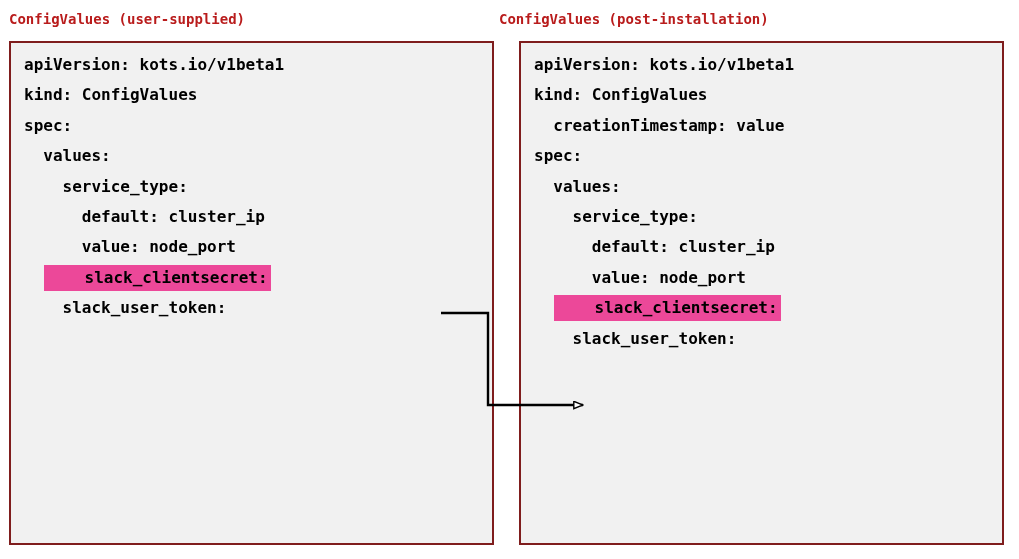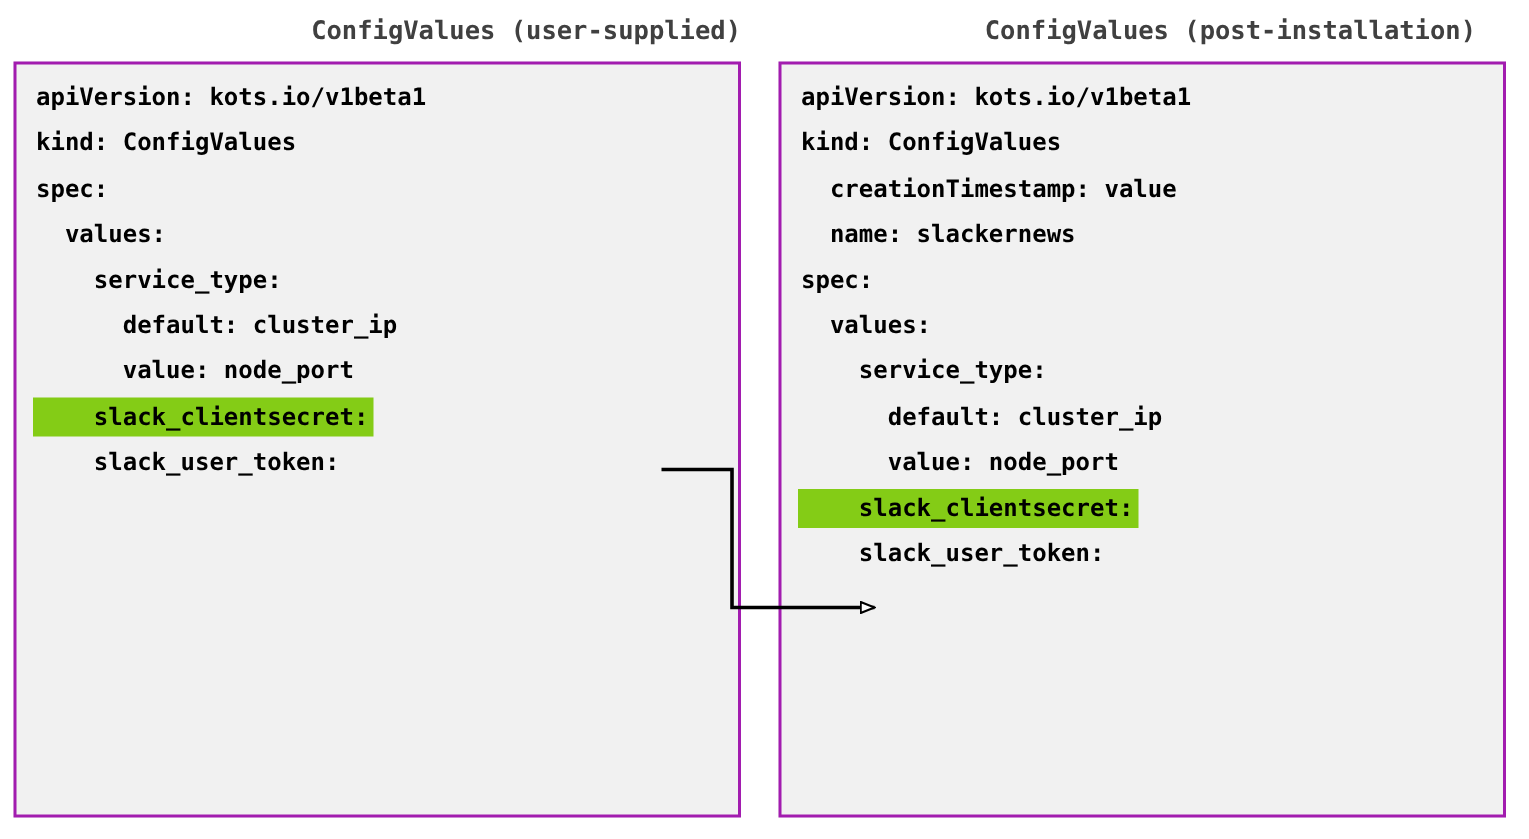--- a/index.html
+++ b/index.html
@@ -11,34 +11,34 @@
     width: 1019px;
     height: 559px;
     position: relative;
     overflow: hidden;
     font-family: "DejaVu Sans Mono", "Liberation Mono", monospace;
   }
 
   .panel-title {
     position: absolute;
     font-family: "DejaVu Sans Mono", "Liberation Mono", monospace;
-    font-size: 17px;
+    font-size: 14px;
     font-weight: bold;
-    color: #404040;
+    color: #b91c1c;
     letter-spacing: 0px;
     white-space: nowrap;
-    text-align: right;
+    text-align: left;
   }
   #title-left  { left: 9px;   top: 11px; width: 485px; }
   #title-right { left: 499px; top: 11px; width: 485px; }
 
   .yaml-box {
     position: absolute;
     background: #F1F1F1;
-    border: 2px solid #a21caf;
+    border: 2px solid #7f1d1d;
     box-sizing: border-box;
     overflow: hidden;
   }
   #box-left  { left: 9px;   top: 41px; width: 485px; height: 504px; }
   #box-right { left: 519px; top: 41px; width: 485px; height: 504px; }
 
   .yaml-lines {
     position: absolute;
     left: 11px;
     top: 7px;
@@ -54,21 +54,22 @@
     color: #000000;
     white-space: pre;
     display: block;
   }
   .yaml-line > span.txt {
     display: inline-block;
     padding: 1px 3px 1px 2px;
     line-height: 24px;
   }
   .yaml-line.hl > span.txt {
-    background: #84cc16;
+    background: #ec4899;
+    margin-left: 22px;
   }
 
   
   #connector {
     position: absolute;
     left: 0;
     top: 0;
     width: 1019px;
     height: 559px;
     pointer-events: none;
@@ -93,21 +94,20 @@
     </div>
 </div>
 
 <div class="panel-title" id="title-right">ConfigValues (post-installation)</div>
 
 <div class="yaml-box" id="box-right">
   <div class="yaml-lines" id="lines-right">
       <div class="yaml-line"><span class="txt">apiVersion: kots.io/v1beta1</span></div>
       <div class="yaml-line"><span class="txt">kind: ConfigValues</span></div>
       <div class="yaml-line"><span class="txt">  creationTimestamp: value</span></div>
-      <div class="yaml-line"><span class="txt">  name: slackernews</span></div>
       <div class="yaml-line"><span class="txt">spec:</span></div>
       <div class="yaml-line"><span class="txt">  values:</span></div>
       <div class="yaml-line"><span class="txt">    service_type:</span></div>
       <div class="yaml-line"><span class="txt">      default: cluster_ip</span></div>
       <div class="yaml-line"><span class="txt">      value: node_port</span></div>
       <div class="yaml-line hl"><span class="txt">    slack_clientsecret:</span></div>
       <div class="yaml-line"><span class="txt">    slack_user_token:</span></div>
     </div>
 </div>
 

